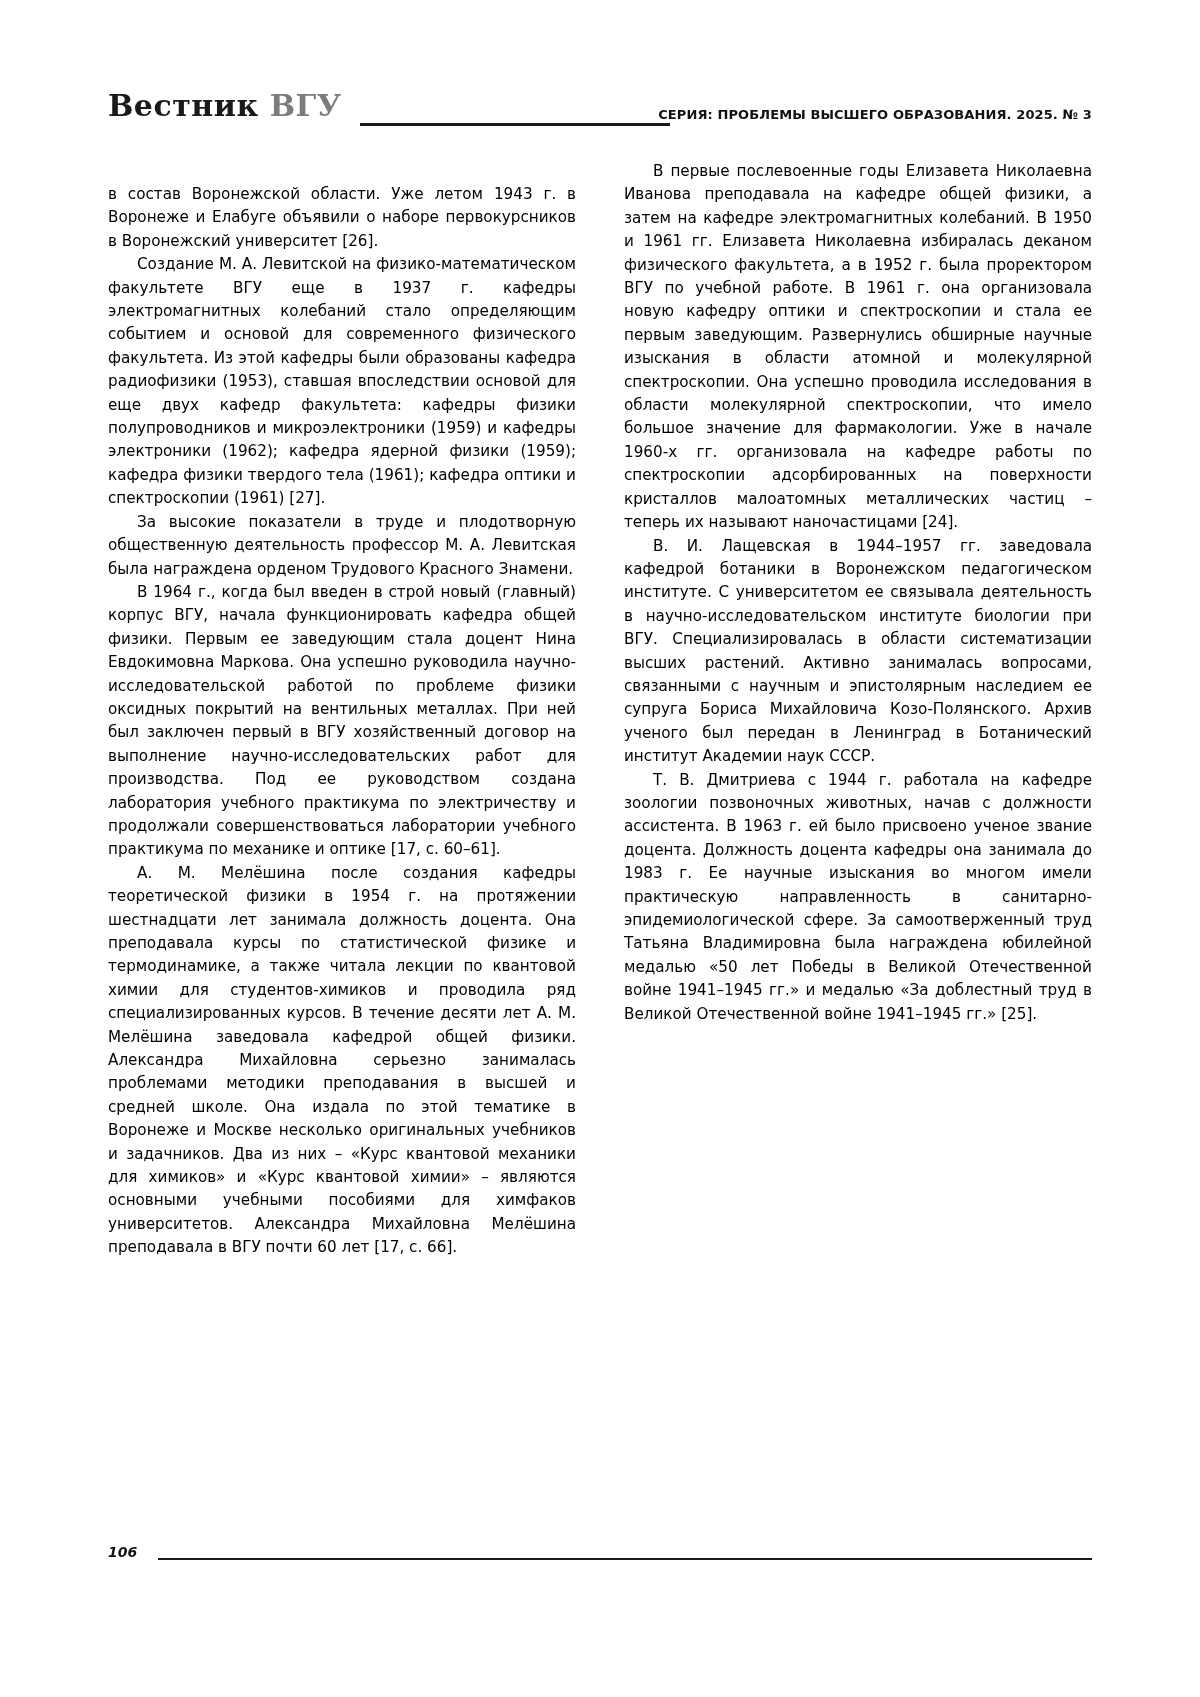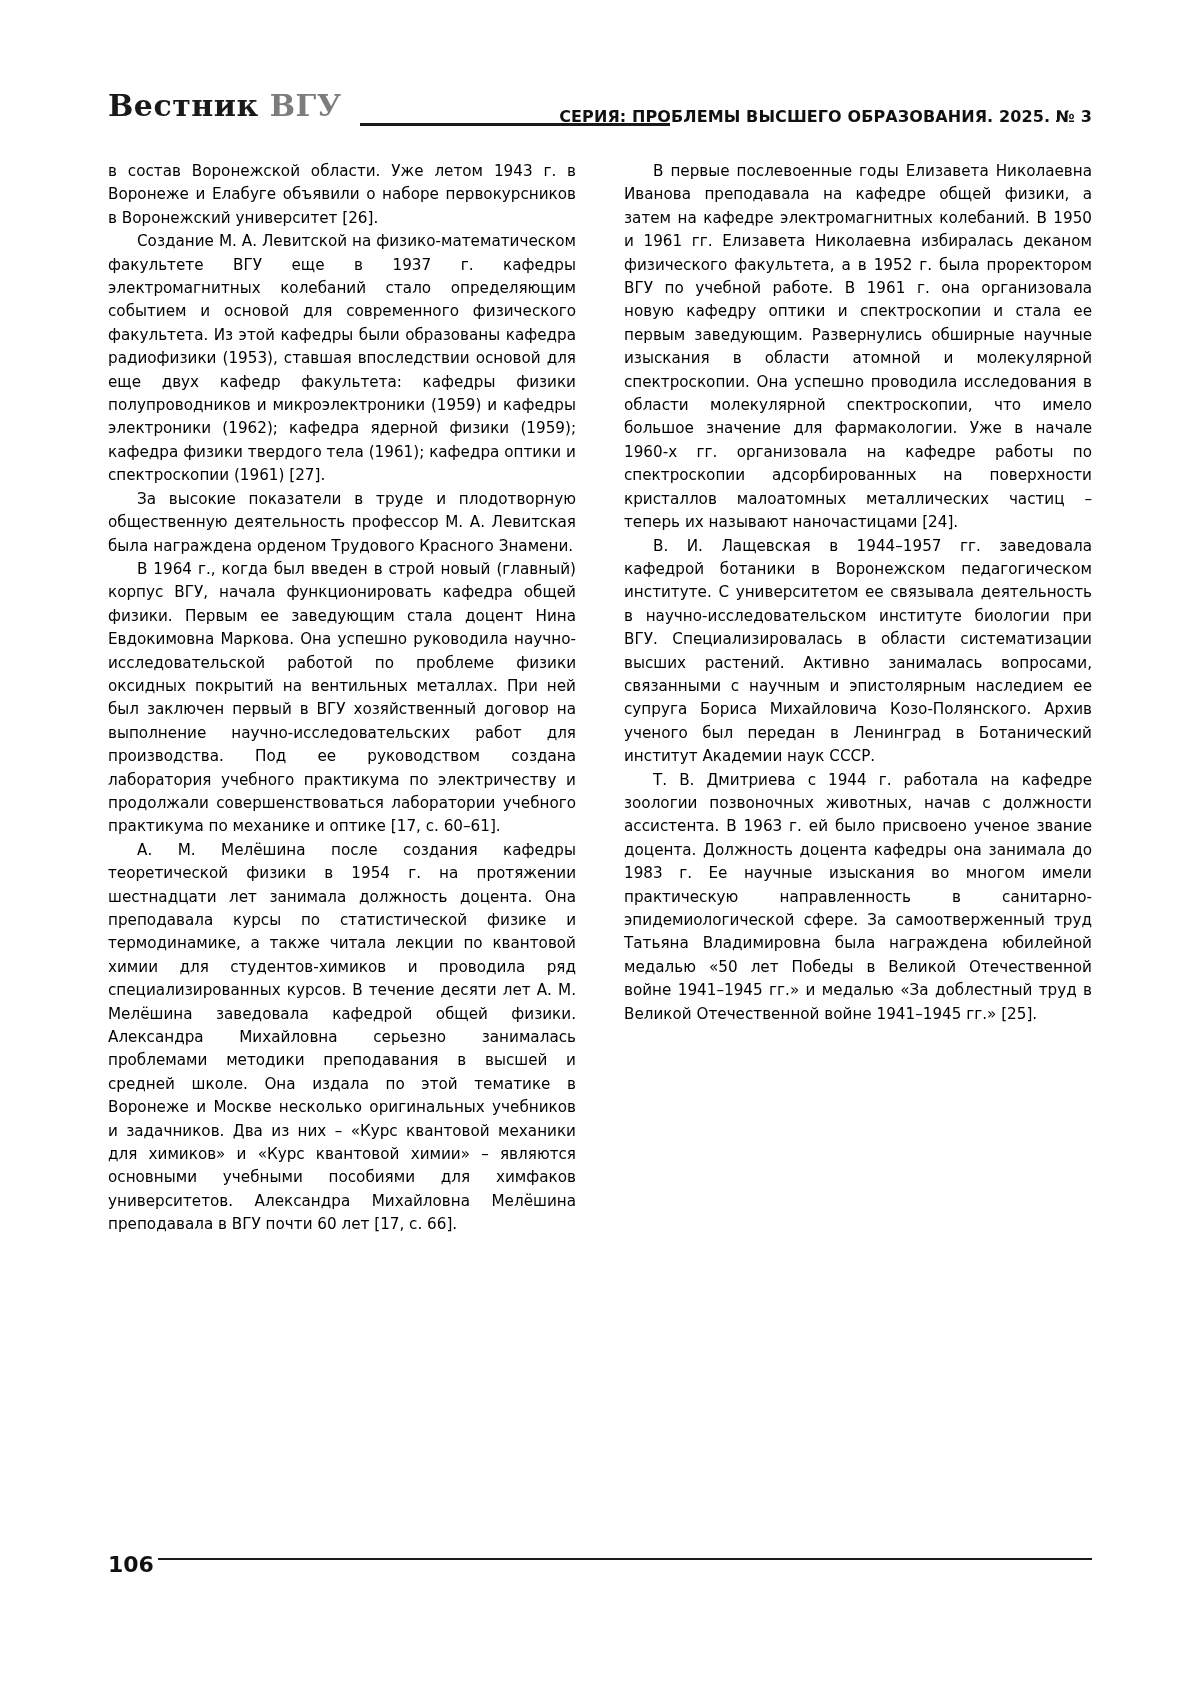--- a/index.html
+++ b/index.html
@@ -49,21 +49,21 @@
     width: 310px;
     height: 0;
     border-top: 3px solid #1a1a1a;
   }
   .header-series {
     position: absolute;
     right: 0;
     top: 19px;
     font-family: "DejaVu Sans", sans-serif;
     font-weight: bold;
-    font-size: 16px;
+    font-size: 13px;
     letter-spacing: 0.1px;
     white-space: nowrap;
     color: #111111;
     margin-left: 21px;
   }
 
   
   .columns {
     position: absolute;
     top: 160px;
@@ -81,41 +81,43 @@
     line-height: 23.4px;
     text-align: justify;
     text-justify: inter-word;
     hyphens: manual;
   }
   p.indent {
     text-indent: 29px;
   }
   p.noindent {
     text-indent: 0;
+    margin-top: 23px;
   }
   .lead {
     font-weight: bold;
   }
 
   
   .footer {
     position: absolute;
     left: 108px;
     top: 1540px;
     width: 984px;
     height: 30px;
   }
   .page-number {
     position: absolute;
     left: 0;
-    top: 12px;
+    top: 4px;
     font-family: "DejaVu Sans", sans-serif;
     font-weight: bold;
-    font-size: 22px;
+    font-size: 14px;
     color: #111111;
+    font-style: italic;
   }
   .footer-rule {
     position: absolute;
     left: 50px;
     top: 18px;
     width: 934px;
     height: 0;
     border-top: 2.5px solid #1a1a1a;
   }
 </style>

